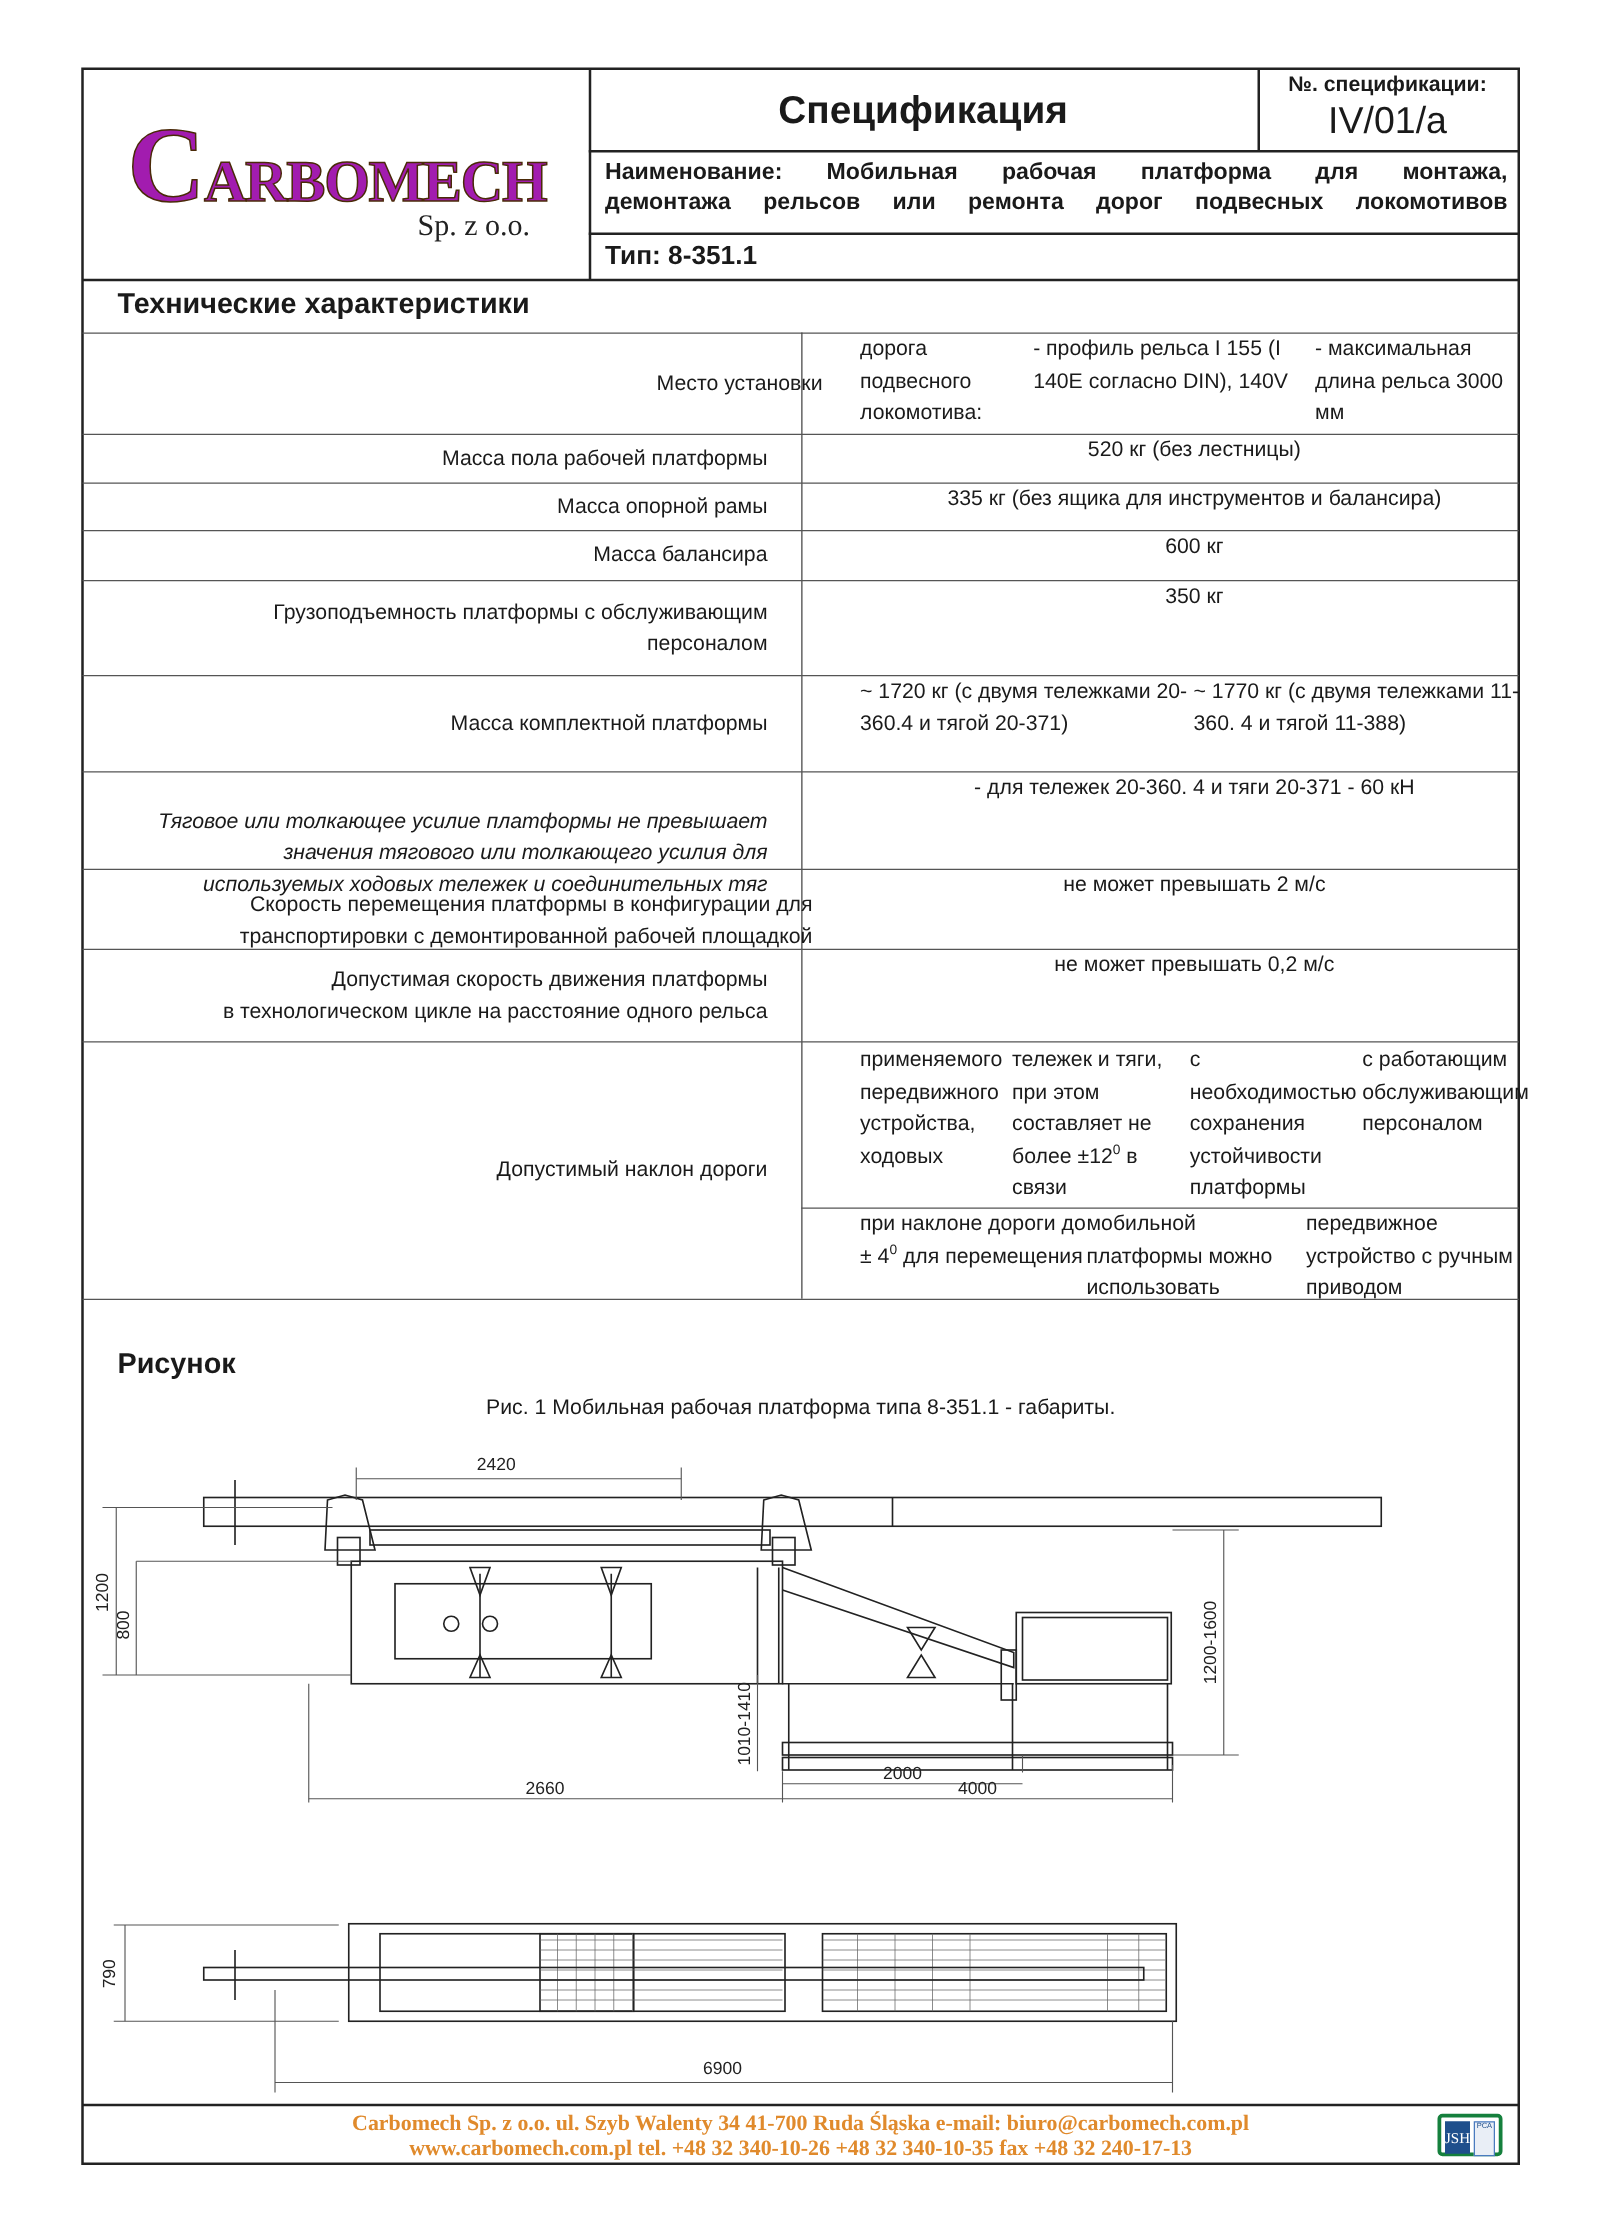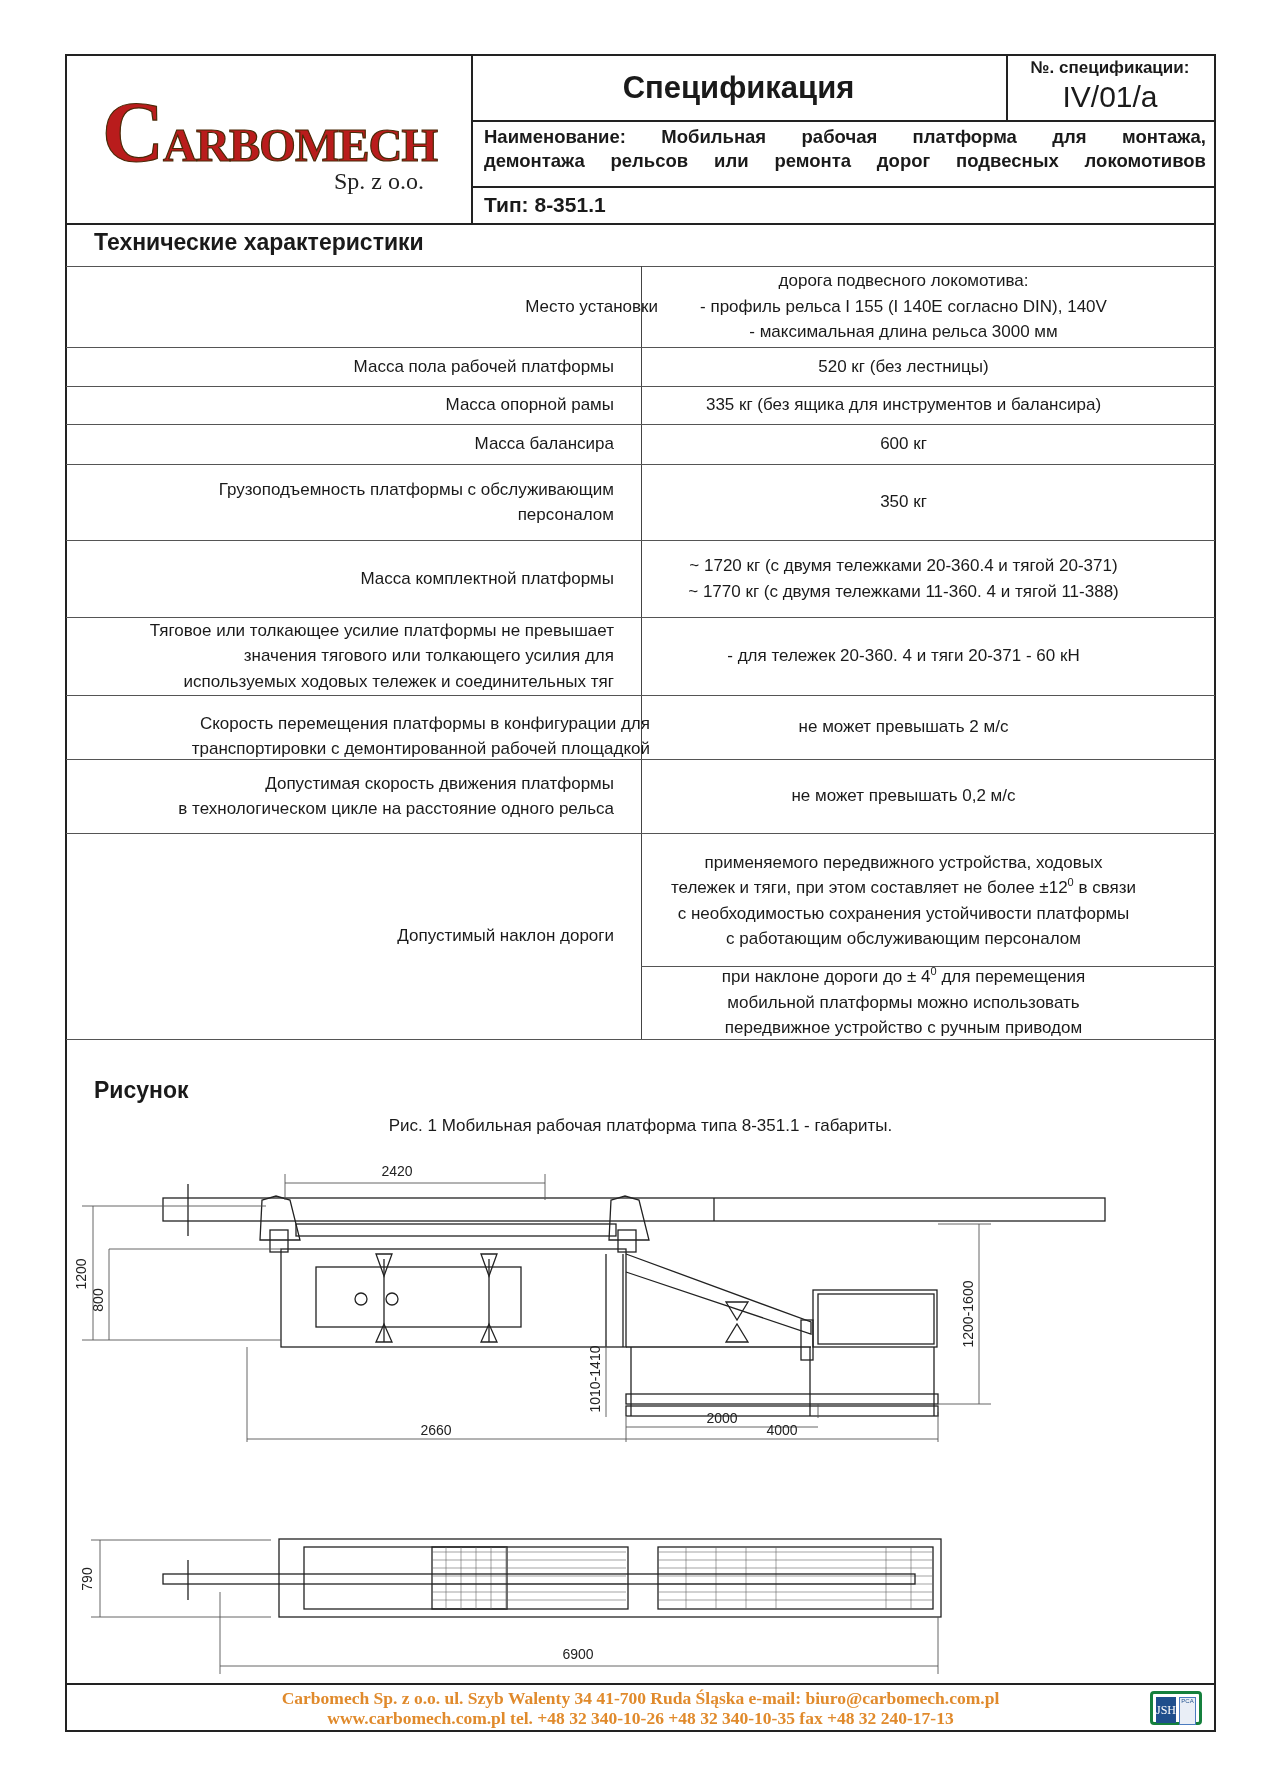--- a/index.html
+++ b/index.html
@@ -6,36 +6,36 @@
   body{width:1278px;height:1792px;position:relative;font-family:"Liberation Sans","DejaVu Sans",sans-serif;color:#1a1a1a;overflow:hidden;}
   .abs{position:absolute;box-sizing:border-box;}
   .frame{left:65px;top:54px;width:1151px;height:1678px;border:2.5px solid #222;}
   .hline{position:absolute;height:0;border-top:2px solid #222;}
   .hthin{position:absolute;height:0;border-top:1.2px solid #555;}
   .vline{position:absolute;width:0;border-left:2px solid #222;}
   .vthin{position:absolute;width:0;border-left:1.2px solid #444;}
 
   
   .logo{left:68px;top:58px;width:400px;height:162px;}
-  .logo-main{position:absolute;left:34px;top:34px;font-family:"Liberation Serif","DejaVu Serif",serif;font-weight:bold;color:#b91c1c;-webkit-text-stroke:1.2px #4a2a08;letter-spacing:-1px;white-space:nowrap;}
+  .logo-main{position:absolute;left:34px;top:34px;font-family:"Liberation Serif","DejaVu Serif",serif;font-weight:bold;color:#a21caf;-webkit-text-stroke:1.2px #4a2a08;letter-spacing:-1px;white-space:nowrap;}
   .logo-main .big{font-size:86px;line-height:80px;}
   .logo-main .rest{font-size:47px;line-height:47px;}
   .logo-sub{position:absolute;right:44px;top:110px;font-family:"Liberation Serif","DejaVu Serif",serif;font-size:24px;color:#222;}
 
   .title{left:472px;top:56px;width:533px;height:64px;display:flex;align-items:center;justify-content:center;font-size:31px;font-weight:bold;}
   .spec-lbl{left:1007px;top:58px;width:206px;height:24px;text-align:center;font-size:17px;font-weight:bold;}
   .spec-val{left:1007px;top:80px;width:206px;height:40px;text-align:center;font-size:30px;}
   .name{left:484px;top:125px;width:722px;height:58px;font-size:18.5px;font-weight:bold;line-height:24px;text-align:justify;text-align-last:justify;}
   .type{left:484px;top:188px;width:500px;height:34px;font-size:21px;font-weight:bold;line-height:34px;}
 
   .sec{font-size:23px;font-weight:bold;}
   .tech-title{left:94px;top:228px;height:28px;line-height:28px;}
 
   .lcell{position:absolute;left:66px;width:548px;text-align:right;font-size:17px;line-height:25.5px;display:flex;flex-direction:column;justify-content:center;align-items:flex-end;}
-  .rcell{position:absolute;left:636px;width:535px;font-size:17px;line-height:25.5px;display:flex;flex-direction:column;justify-content:center;text-align:center;}
+  .rcell{position:absolute;left:688px;width:535px;font-size:17px;line-height:25.5px;display:flex;flex-direction:row;justify-content:center;}
   .lcell span,.rcell span{display:block;}
   sup{font-size:11px;line-height:0;}
 
   .fig-title{left:94px;top:1074px;height:32px;line-height:32px;}
   .fig-cap{left:66px;top:1116px;width:1149px;text-align:center;font-size:17px;}
 
   .drawing{left:66px;top:1142px;width:1148px;height:540px;}
   .dim{font-family:"Liberation Sans","DejaVu Sans",sans-serif;font-size:14px;fill:#222;}
 
   .footer{left:66px;top:1685px;width:1149px;height:45px;text-align:center;font-family:"Liberation Serif","DejaVu Serif",serif;font-weight:bold;color:#e08a2c;font-size:17.5px;line-height:20px;padding-top:3px;}
@@ -123,21 +123,21 @@
   </div>
 
 <div class="lcell" style="top:540px;height:77px;">
     <span>Масса комплектной платформы</span>
   </div>
 <div class="rcell" style="top:540px;height:77px;">
   <span>~ 1720 кг (с двумя тележками 20-360.4 и тягой 20-371)</span>
   <span>~ 1770 кг (с двумя тележками 11-360. 4 и тягой 11-388)</span>
 </div>
 
-<div class="lcell" style="top:617px;height:78px;">
+<div class="lcell" style="top:643px;height:78px;font-style:italic;">
   <span>Тяговое или толкающее усилие платформы не превышает</span>
   <span>значения тягового или толкающего усилия для</span>
   <span>используемых ходовых тележек и соединительных тяг</span>
 </div>
 <div class="rcell" style="top:617px;height:78px;">
   <span>- для тележек 20-360. 4 и тяги 20-371 - 60 кН</span>
 </div>
 
 <div class="lcell" style="top:704px;height:64px;margin-left:36px;">
   <span>Скорость перемещения платформы в конфигурации для</span>

